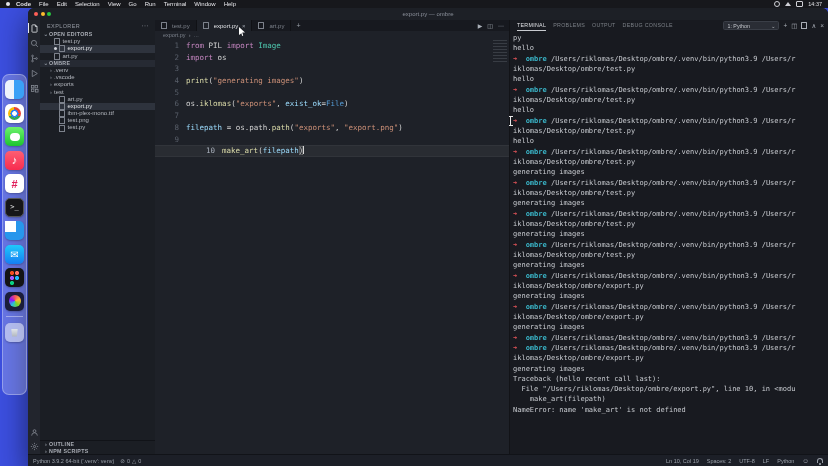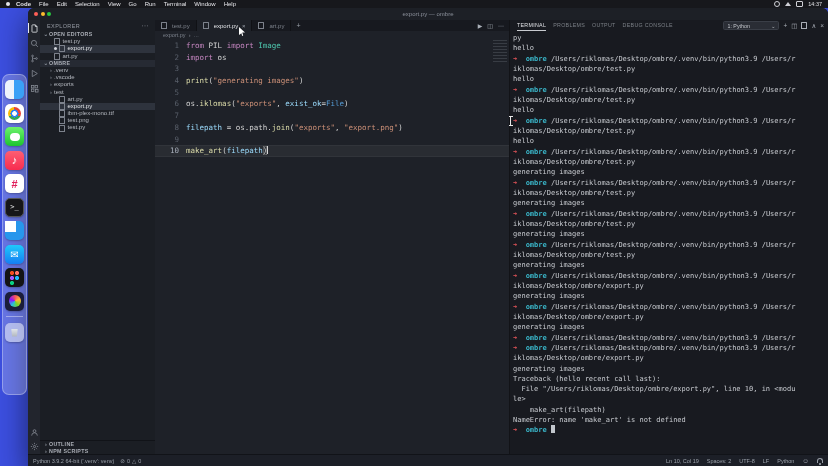--- a/index.html
+++ b/index.html
@@ -94,21 +94,21 @@
   .tab.active{background:#1e2128;color:#e0e2e6;}
   .tab .close{font-size:6px;color:#9aa0a8;margin-left:1px;}
   .tab-plus{display:flex;align-items:center;padding:0 5px;color:#9aa0a8;font-size:7px;}
   .tab-actions{margin-left:auto;display:flex;align-items:center;gap:5px;padding-right:5px;color:#aab0b8;font-size:6px;}
   .breadcrumb{height:7px;display:flex;align-items:center;gap:3px;padding-left:8px;font-size:5.5px;color:#7c828c;flex:0 0 auto;}
   .codearea{flex:1 1 auto;position:relative;font-family:"DejaVu Sans Mono",monospace;font-size:7.5px;
     color:#d4d4d4;padding-top:2px;overflow:hidden;}
   .code-line{display:flex;height:11.7px;line-height:11.7px;white-space:pre;}
   .code-line.current{background:rgba(255,255,255,.05);box-shadow:inset 0 0.5px 0 rgba(255,255,255,.08),inset 0 -0.5px 0 rgba(255,255,255,.08);}
   .gutter{width:24px;text-align:right;padding-right:7px;color:#595f6a;flex:0 0 auto;}
-  .code-line.current .gutter{color:#a9b0bc;}
+  .code-line.current .gutter{color:#a9b0bc;margin-left:36px;}
   .kw{color:#c586c0;} .fn{color:#dcdcaa;} .st{color:#ce9178;} .vr{color:#9cdcfe;}
   .ct{color:#569cd6;} .pl{color:#d4d4d4;} .cl{color:#4ec9b0;}
   .br{color:#d4d4d4;box-shadow:inset 0 0 0 0.5px #858585;}
   .caret{display:inline-block;width:1px;height:8px;background:#d7d7d7;vertical-align:-1px;}
   .minimap{position:absolute;top:2px;right:2px;width:14px;height:22px;opacity:.5;
     background:repeating-linear-gradient(180deg,rgba(180,190,200,.35) 0 1px,transparent 1px 3px);}
   
   .terminalpanel{width:318px;flex:0 0 auto;background:#181a20;display:flex;flex-direction:column;min-width:0;}
   .term-header{height:11px;display:flex;align-items:center;padding:0 4px 0 7px;flex:0 0 auto;gap:7px;}
   .term-tab{font-size:5.3px;letter-spacing:.3px;color:#7c8087;line-height:11px;}
@@ -361,21 +361,21 @@
         </div>
         <div class="codearea">
           <div>
               <div class="code-line"><span class="gutter">1</span><span class="code-text"><span class="kw">from</span><span class="pl"> PIL </span><span class="kw">import</span><span class="cl"> Image</span></span></div>
               <div class="code-line"><span class="gutter">2</span><span class="code-text"><span class="kw">import</span><span class="pl"> os</span></span></div>
               <div class="code-line"><span class="gutter">3</span><span class="code-text"></span></div>
               <div class="code-line"><span class="gutter">4</span><span class="code-text"><span class="fn">print</span><span class="pl">(</span><span class="st">"generating images"</span><span class="pl">)</span></span></div>
               <div class="code-line"><span class="gutter">5</span><span class="code-text"></span></div>
               <div class="code-line"><span class="gutter">6</span><span class="code-text"><span class="pl">os.</span><span class="fn">iklomas</span><span class="pl">(</span><span class="st">"exports"</span><span class="pl">, </span><span class="vr">exist_ok</span><span class="pl">=</span><span class="ct">File</span><span class="pl">)</span></span></div>
               <div class="code-line"><span class="gutter">7</span><span class="code-text"></span></div>
-              <div class="code-line"><span class="gutter">8</span><span class="code-text"><span class="vr">filepath</span><span class="pl"> = os.path.</span><span class="fn">join</span><span class="pl">(</span><span class="st">"exports"</span><span class="pl">, </span><span class="st">"export.png"</span><span class="pl">)</span></span></div>
+              <div class="code-line"><span class="gutter">8</span><span class="code-text"><span class="vr">filepath</span><span class="pl"> = os.path.</span><span class="fn">path</span><span class="pl">(</span><span class="st">"exports"</span><span class="pl">, </span><span class="st">"export.png"</span><span class="pl">)</span></span></div>
               <div class="code-line"><span class="gutter">9</span><span class="code-text"></span></div>
               <div class="code-line current"><span class="gutter">10</span><span class="code-text"><span class="fn">make_art</span><span class="pl">(</span><span class="vr">filepath</span><span class="br">)</span><span class="caret"></span></span></div>
             </div>
           <div class="minimap"></div>
         </div>
       </div>
 
       <div class="terminalpanel">
         <div class="term-header">
           <div style="display:flex;gap:7px;">
@@ -425,24 +425,22 @@
             <div class="tline"><span>generating images</span></div>
             <div class="tline"><span class="tp-arrow">➜  </span><span class="tp-dir">ombre </span><span>/Users/riklomas/Desktop/ombre/.venv/bin/python3.9 /Users/r</span></div>
             <div class="tline"><span>iklomas/Desktop/ombre/export.py</span></div>
             <div class="tline"><span>generating images</span></div>
             <div class="tline"><span class="tp-arrow">➜  </span><span class="tp-dir">ombre </span><span>/Users/riklomas/Desktop/ombre/.venv/bin/python3.9 /Users/r</span></div>
             <div class="tline"><span class="tp-arrow">➜  </span><span class="tp-dir">ombre </span><span>/Users/riklomas/Desktop/ombre/.venv/bin/python3.9 /Users/r</span></div>
             <div class="tline"><span>iklomas/Desktop/ombre/export.py</span></div>
             <div class="tline"><span>generating images</span></div>
             <div class="tline"><span>Traceback (hello recent call last):</span></div>
             <div class="tline"><span>  File "/Users/riklomas/Desktop/ombre/export.py", line 10, in &lt;modu</span></div>
-            <div class="tline"><span>le&gt;</span></div>
             <div class="tline"><span>    make_art(filepath)</span></div>
             <div class="tline"><span>NameError: name 'make_art' is not defined</span></div>
-            <div class="tline"><span class="tp-arrow">➜  </span><span class="tp-dir">ombre </span><span></span><span class="tcursor"></span></div>
           </div>
       </div>
     </div>
 
     <div class="statusbar">
       <div class="sb-left">
         <span>Python 3.9.2 64-bit ('.venv': venv)</span>
         <span class="problems">
           <span class="pb-glyph">⊘</span>
           <span>0</span>

